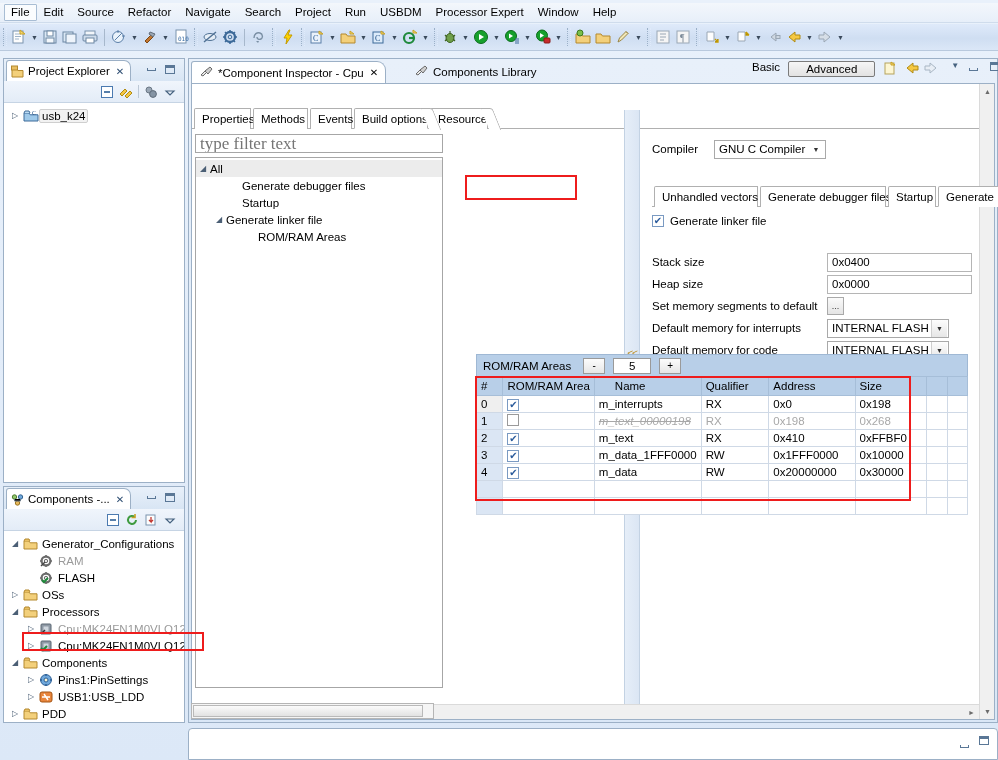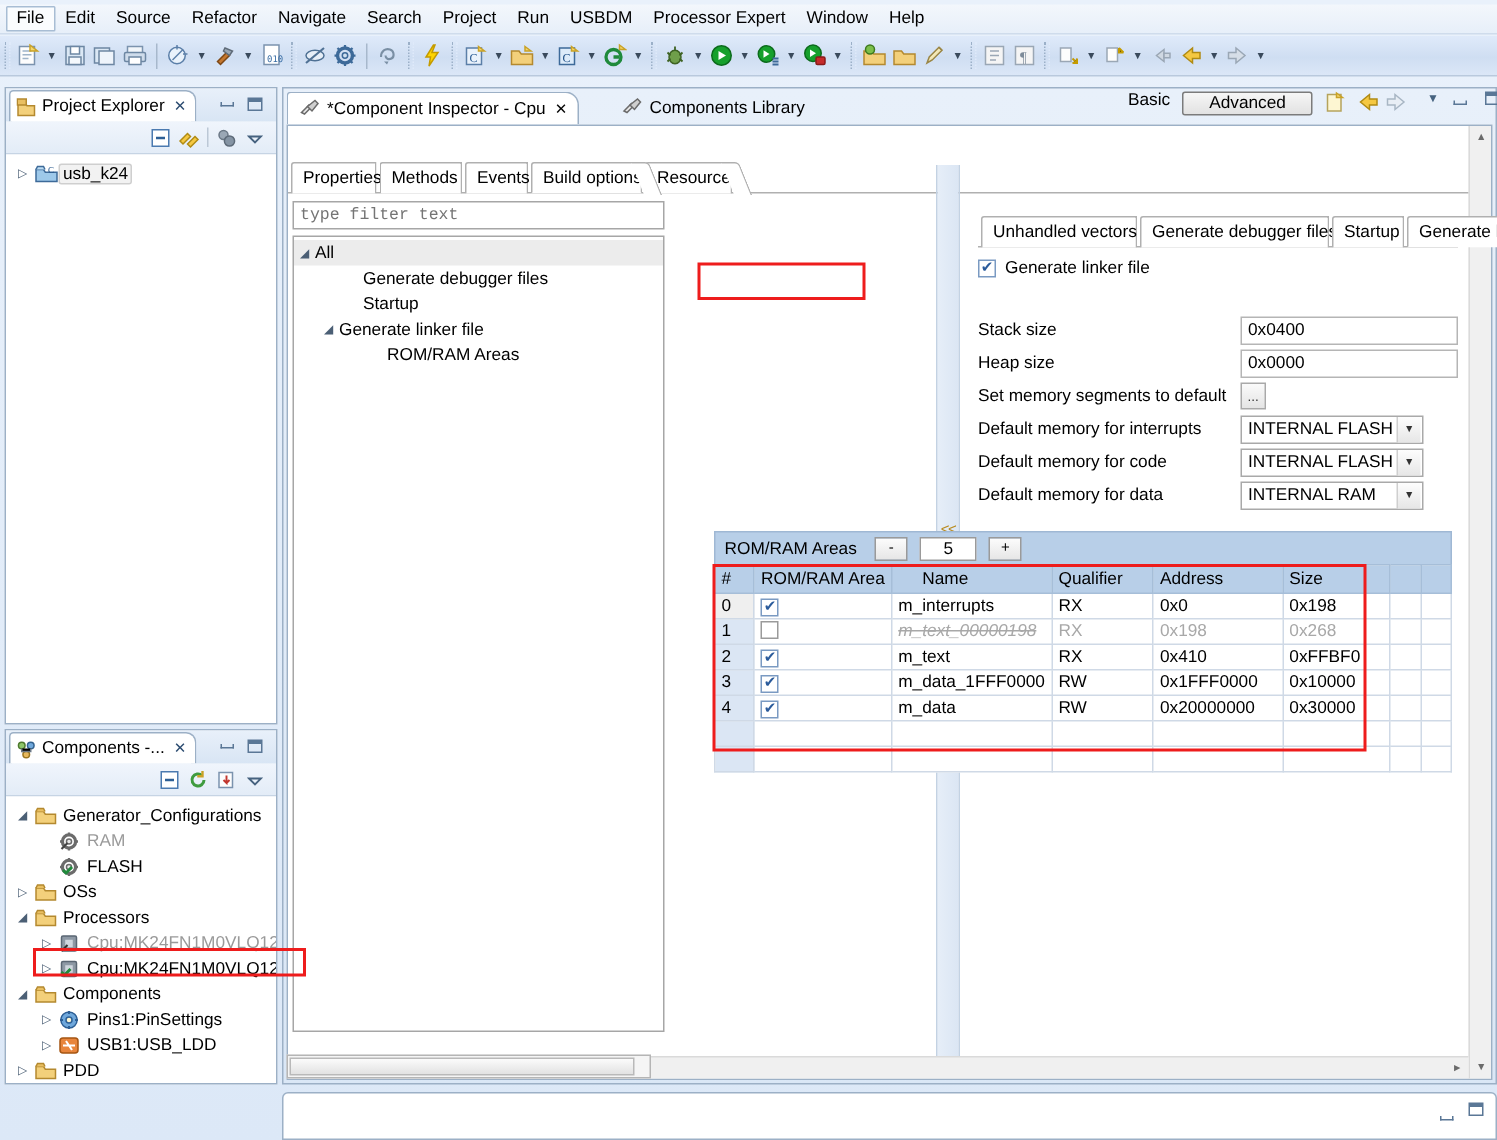--- a/index.html
+++ b/index.html
@@ -192,23 +192,23 @@
     border-top-right-radius: 3px;
   }
 
   
   #insp-left {
     position: absolute; left: 3px; top: 50px; width: 248px; bottom: 30px;
   }
   .filter-box {
     width: 100%; height: 19px;
     border: 1px solid #a6a6a6;
-    font-size: 11px; color: #9a9a9a;
+    font-size: 17px; color: #9a9a9a;
     padding: 0 4px; outline: none;
-    font-family: Liberation Mono, monospace;
+    font-family: Liberation Serif, serif;
   }
   .list-box {
     margin-top: 4px; height: calc(100% - 24px);
     border: 1px solid #a6a6a6; background: #fff;
     padding-top: 2px; overflow: hidden;
   }
   .lrow {
     height: 17px; display: flex; align-items: center;
     font-size: 11.5px; white-space: nowrap; cursor: default;
   }
@@ -880,22 +880,29 @@
             </div>
           </div>
       </div>
 
       <div class="collapse-bar">
         <span class="cc">&lt;&lt;</span>
       </div>
 
       <div id="insp-right">
 
-
-        <div class="folder-tabs" id="build-subtabs" style="margin-top:8px;">
+        <div class="row-line" style="height:26px;">
+          <span class="lbl" style="width:62px;">Compiler</span>
+          <div class="combo" style="width:112px;">
+            <span>GNU C Compiler</span>
+            <span class="cb-arrow" style="background:transparent;border:none;">▼</span>
+          </div>
+        </div>
+
+        <div class="folder-tabs" id="build-subtabs" style="margin-top:24px;">
             <div class="ftab" style="left: 2px; width: 104px;">
               <span>Unhandled vectors</span>
             </div>
             <div class="ftab" style="left: 108px; width: 126px;">
               <span>Generate debugger files</span>
             </div>
             <div class="ftab" style="left: 236px; width: 48px;">
               <span>Startup</span>
             </div>
             <div class="ftab active" style="left: 286px; width: 106px;">

